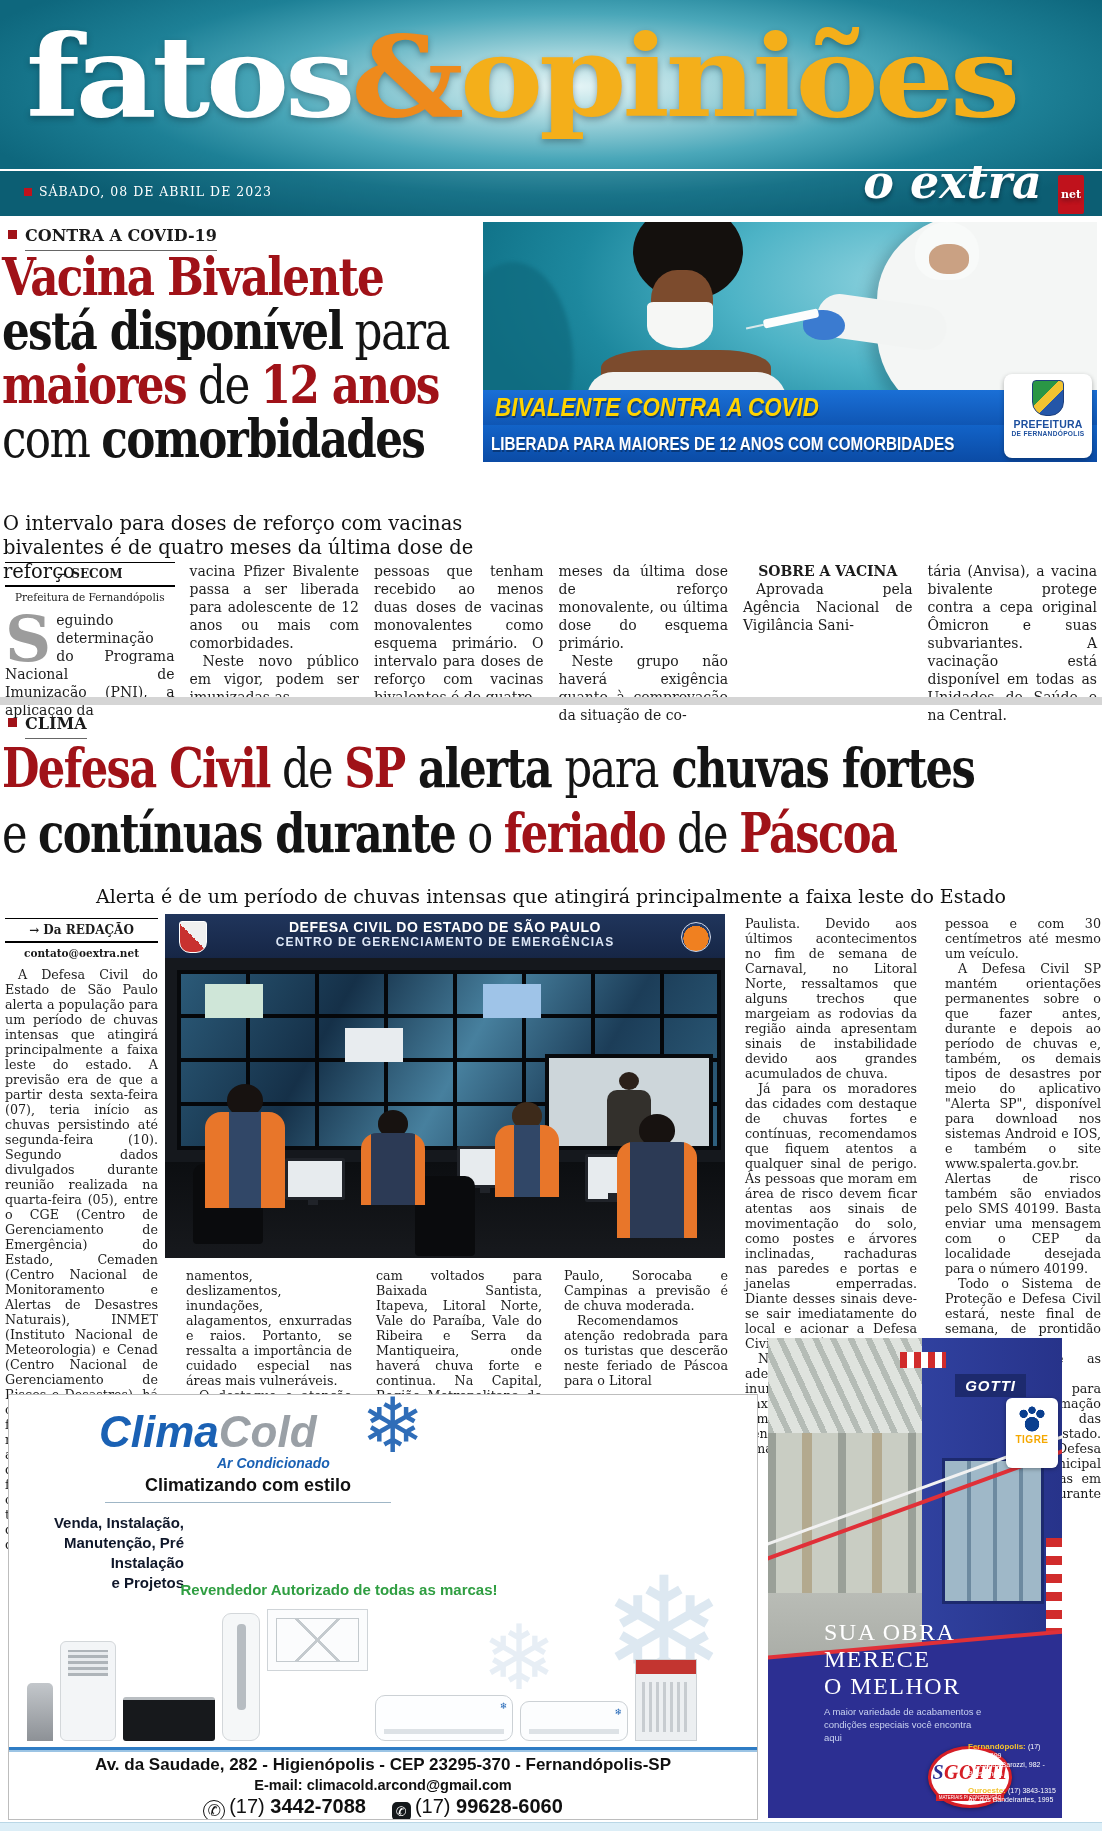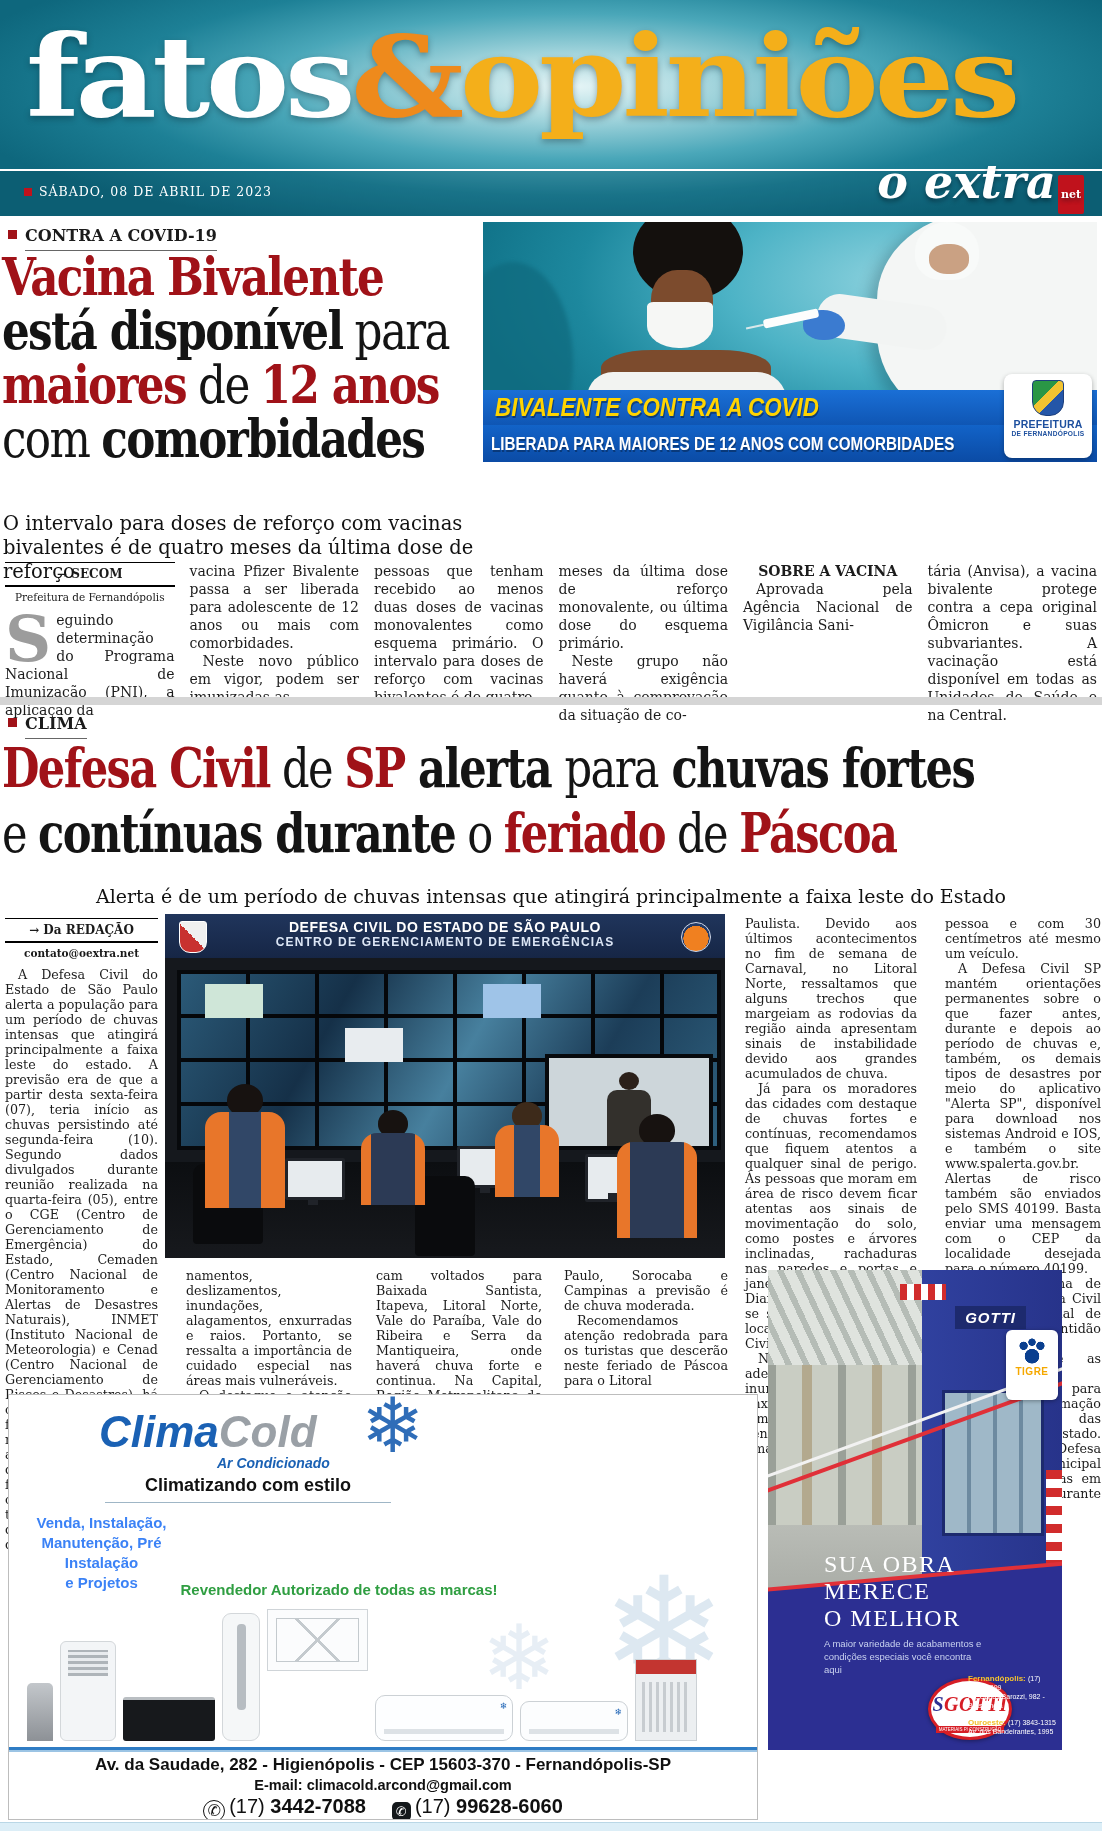--- a/index.html
+++ b/index.html
@@ -12,21 +12,21 @@
     letter-spacing:-4px;white-space:nowrap;transform:scaleX(1.12);transform-origin:0 50%;
     text-shadow:0 3px 6px rgba(0,30,40,.35);}
   .lg-w{color:#ffffff}.lg-a{color:#ee8a1c}.lg-y{color:#f4af1a}
   .mh-bottom{position:absolute;left:0;right:0;bottom:0;height:45px;border-top:2px solid #ffffff;
     background:rgba(5,50,70,.16);}
   .mh-date{position:absolute;left:24px;top:13px;color:#fff;font-size:12.5px;letter-spacing:1px;}
   .mh-date .sq{display:inline-block;width:8px;height:8px;background:#c0121c;margin-right:7px;}
   .mh-edition{position:absolute;right:18px;bottom:2px;color:#fff;font-style:italic;font-weight:bold;
     font-size:46px;line-height:46px;text-shadow:0 3px 4px rgba(0,20,30,.45);white-space:nowrap;}
   .mh-edition .tld{display:inline-block;background:#c0121c;color:#fff;font-size:11px;line-height:11px;
-    font-style:normal;padding:14px 3px;vertical-align:baseline;margin-left:2px;border-radius:2px;}
+    font-style:normal;padding:14px 3px;vertical-align:baseline;margin-left:16px;border-radius:2px;}
   
   .kicker{position:absolute;font-weight:bold;font-size:16px;}
   .kicker .ktext{border-bottom:1px solid #666;padding-bottom:5px;color:#1b1b1b;}
   .ksq{display:inline-block;width:9px;height:9px;background:#a01218;margin-right:8px;vertical-align:2px;}
   .hl{position:absolute;font-weight:bold;}
   .hline{white-space:nowrap;transform-origin:0 50%;}
   .h1 .hline{font-size:52px;line-height:54px;transform:scaleX(.84);letter-spacing:-2px;}
   .h2 .hline{font-size:54px;line-height:65px;transform:scaleX(.80);letter-spacing:-2px;}
   .red{color:#a01218}.blk{color:#141414}.lt{color:#141414;font-weight:normal;}
   .subhead{position:absolute;font-size:19.5px;line-height:24px;color:#111;}
@@ -114,22 +114,22 @@
   .cc-flake{position:absolute;font-family:"DejaVu Sans",sans-serif;color:#dde8f1;z-index:0;}
   .cc-f1{right:30px;top:150px;font-size:150px;}
   .cc-f2{right:200px;top:210px;font-size:90px;color:#e7eef5;}
   .cc-logoflake{position:absolute;left:352px;top:-14px;font-family:"DejaVu Sans",sans-serif;font-size:76px;color:#2f6db8;z-index:2;}
   .cc-logo{position:absolute;left:90px;top:12px;font-family:"Liberation Sans",sans-serif;font-style:italic;font-weight:bold;font-size:44px;z-index:2;}
   .cc-blue{color:#1a61b4}.cc-gray{color:#9aa0a6}
   .cc-sub1{position:absolute;left:208px;top:60px;font-family:"Liberation Sans",sans-serif;font-weight:bold;font-style:italic;
     font-size:14px;color:#1a61b4;z-index:2;}
   .cc-sub2{position:absolute;left:96px;top:80px;font-family:"Liberation Sans",sans-serif;font-weight:bold;font-size:18px;color:#111;
     border-bottom:1px solid #9fb6c6;padding:0 40px 6px 40px;z-index:2;}
-  .cc-services{position:absolute;left:10px;top:118px;width:165px;text-align:center;font-family:"Liberation Sans",sans-serif;
-    font-weight:bold;font-size:15px;line-height:20px;color:#3b82f6;z-index:2;}
+  .cc-services{position:absolute;left:10px;top:118px;width:165px;text-align:right;font-family:"Liberation Sans",sans-serif;
+    font-weight:bold;font-size:15px;line-height:20px;color:#0f172a;z-index:2;}
   .cc-reseller{position:absolute;left:150px;top:186px;width:360px;text-align:center;font-family:"Liberation Sans",sans-serif;
     font-weight:bold;font-size:15px;color:#2f9e41;z-index:2;}
   .cc-products{position:absolute;left:18px;top:210px;right:60px;height:136px;display:flex;align-items:flex-end;gap:7px;z-index:1;}
   .pr{box-sizing:border-box;}
   .pr-tower-sm{width:26px;height:58px;background:linear-gradient(#c3c7cb,#8d9196);border-radius:5px 5px 0 0;}
   .pr-portable{width:56px;height:100px;background:#f3f5f7;border:1px solid #d3d7da;border-radius:6px;position:relative;}
   .pr-portable::before{content:"";position:absolute;left:7px;top:8px;right:7px;height:26px;
     background:repeating-linear-gradient(0deg,#aeb4b9 0 3px,#e8ebee 3px 6px);}
   .pr-console{width:92px;height:44px;background:#17191c;border-top:3px solid #b9bec2;border-radius:3px;}
   .pr-towerfan{width:38px;height:128px;background:#f5f7f8;border:1px solid #d3d7da;border-radius:9px;position:relative;}
@@ -150,21 +150,21 @@
   .cc-line{position:absolute;left:0;right:0;text-align:center;font-family:"Liberation Sans",sans-serif;z-index:2;}
   .cc-address{top:360px;font-weight:bold;font-size:17px;color:#101010;}
   .cc-email{top:382px;font-weight:bold;font-size:14.5px;color:#101010;}
   .cc-phones{top:400px;font-size:20px;color:#101010;}
   .cc-phones b{font-weight:bold;}
   .ph-ico{display:inline-block;font-family:"DejaVu Sans",sans-serif;font-size:16px;border:1.5px solid #101010;border-radius:50%;
     width:20px;height:20px;line-height:20px;text-align:center;vertical-align:-3px;margin-right:4px;}
   .wa-ico{display:inline-block;font-family:"DejaVu Sans",sans-serif;font-size:13px;background:#14181b;color:#fff;border-radius:5px;
     width:19px;height:19px;line-height:19px;text-align:center;vertical-align:-3px;margin:0 4px 0 26px;}
   
-  .ad-gotti{position:absolute;left:768px;top:1270px;width:294px;height:480px;overflow:hidden;background:#404040;}
+  .ad-gotti{position:absolute;left:768px;top:1338px;width:294px;height:480px;overflow:hidden;background:#404040;}
   .gt-ceiling{position:absolute;left:0;top:0;width:210px;height:95px;
     background:repeating-linear-gradient(65deg,#b5bcb6 0 6px,#dfe3de 6px 16px),#c2c8c2;}
   .gt-shelves{position:absolute;left:0;top:95px;width:210px;height:170px;
     background:repeating-linear-gradient(90deg,#9aa098 0 8px,#c9cdc3 8px 34px,#b3a98e 34px 44px,#c9cdc3 44px 70px);}
   .gt-floor{position:absolute;left:0;top:255px;width:210px;height:80px;background:linear-gradient(180deg,#b9bcb6,#a7aaa4);}
   .gt-front{position:absolute;right:0;top:0;width:140px;height:335px;background:linear-gradient(90deg,#30419f,#27338a);}
   .gt-glass{position:absolute;right:18px;top:120px;width:96px;height:140px;background:
     repeating-linear-gradient(90deg,#9fb8c8 0 22px,#6d8aa0 22px 26px);border:3px solid #1d2a6e;}
   .gt-awning{position:absolute;right:116px;top:14px;width:46px;height:16px;
     background:repeating-linear-gradient(90deg,#d12c2c 0 7px,#fff 7px 14px);}
@@ -397,21 +397,21 @@
       <div class="pr pr-cassette"></div>
       <div class="pr pr-split-lg">
           <span class="pr-badge">❄</span>
         </div>
       <div class="pr pr-split-sm">
           <span class="pr-badge">❄</span>
         </div>
       <div class="pr pr-outdoor"></div>
     </div>
     <div class="cc-rule"></div>
-    <div class="cc-line cc-address">Av. da Saudade, 282 - Higienópolis - CEP 15603-370 - Fernandópolis-SP</div>
+    <div class="cc-line cc-address">Av. da Saudade, 282 - Higienópolis - CEP 23295-370 - Fernandópolis-SP</div>
     <div class="cc-line cc-email"><span>E-mail: </span><span>climacold.arcond@gmail.com</span></div>
     <div class="cc-line cc-phones">
       <span class="ph-ico">✆</span><span>(17) </span><b>3442-7088</b><span class="wa-ico">✆</span><span>(17) </span><b>99628-6060</b>
     </div>
   </div>
 
   <div class="ad-gotti">
     <div class="gt-ceiling"></div>
     <div class="gt-shelves"></div>
     <div class="gt-floor"></div>

